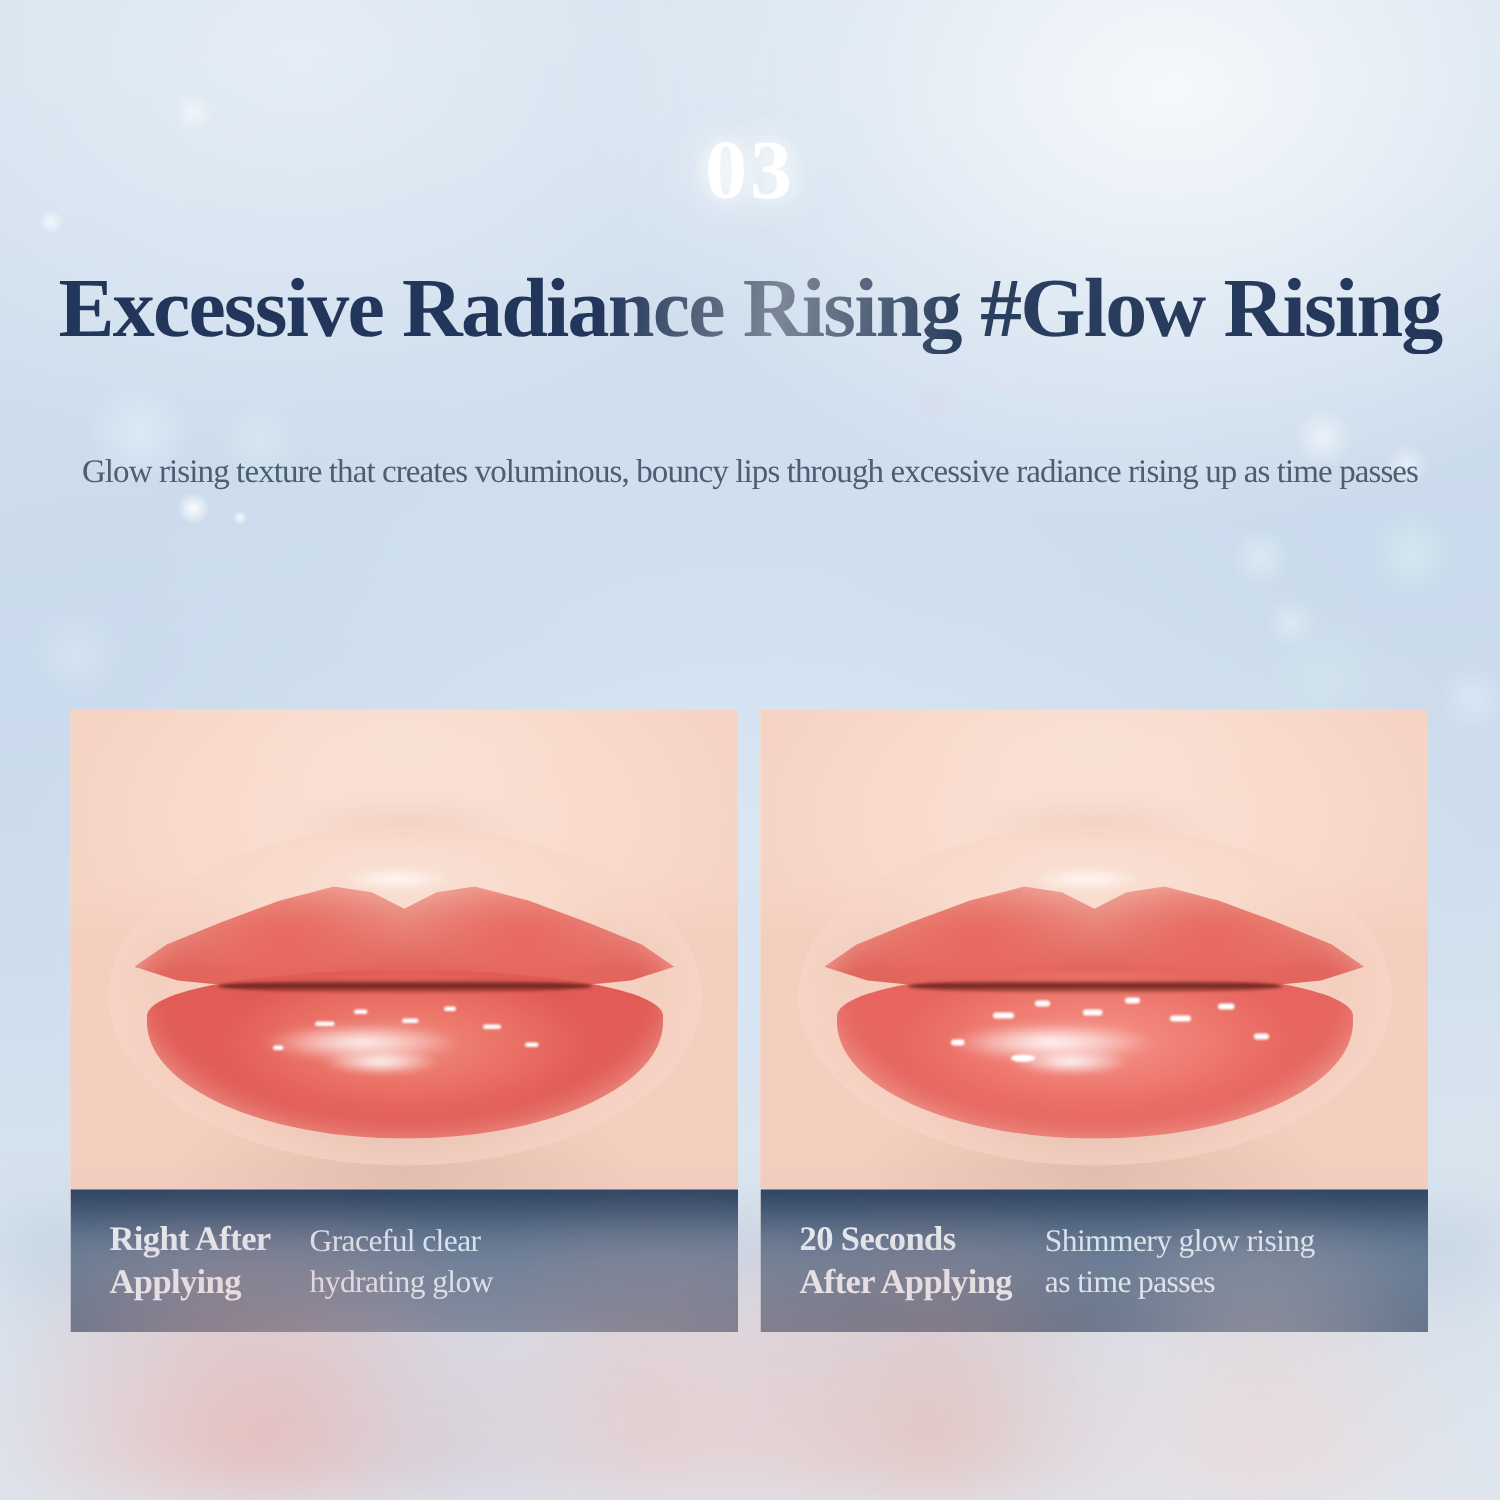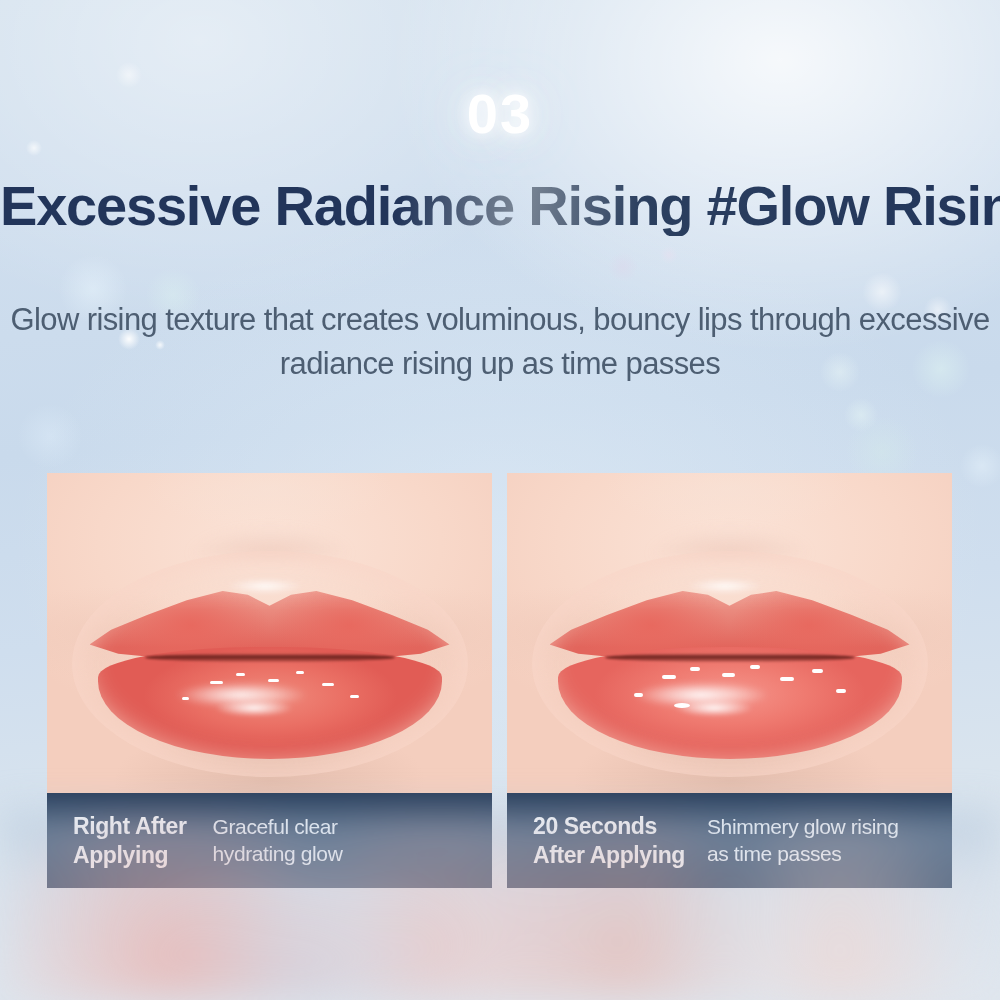--- a/index.html
+++ b/index.html
@@ -9,20 +9,21 @@
     overflow:hidden;
     position:relative;
     background:#cfdfef;
   }
 
   
   #stage {
     position:absolute; inset:0;
     width:1000px; height:1000px;
     overflow:hidden;
+    font-family:Liberation Serif, serif;
   }
   .bg-base {
     position:absolute; inset:0;
     background:
       radial-gradient(ellipse 60% 45% at 78% 6%,  rgba(255,255,255,0.80) 0%, rgba(255,255,255,0) 65%),
       radial-gradient(ellipse 55% 40% at 20% 4%,  rgba(255,255,255,0.42) 0%, rgba(255,255,255,0) 70%),
       radial-gradient(ellipse 70% 50% at 50% 55%, rgba(226,238,248,0.55) 0%, rgba(226,238,248,0) 70%),
       linear-gradient(175deg, #d3e1ee 0%, #cfdeee 20%, #c9daec 42%, #cfdeee 60%, #d9e4ee 78%, #dfe6ee 100%);
   }
   .bg-bottom {
@@ -53,21 +54,21 @@
     letter-spacing:-1.2px;
     color:#243a58;
     background:linear-gradient(100deg,#22355a 0%,#22355a 40%,#7b8796 52%,#2b3f5f 64%,#22355a 100%);
     -webkit-background-clip:text; background-clip:text;
     -webkit-text-fill-color:transparent;
     white-space:nowrap;
   }
   .subtitle {
     position:absolute; top:298px; left:0; right:0;
     text-align:center;
-    font-size:31px; font-weight:400; line-height:1.42;
+    font-size:22px; font-weight:400; line-height:1.42;
     letter-spacing:-0.6px;
     color:#4d5e72;
   }
 
   
   .panels {
     position:absolute; top:473px; left:47px;
     width:906px; height:415px;
     display:flex; gap:15px;
   }

